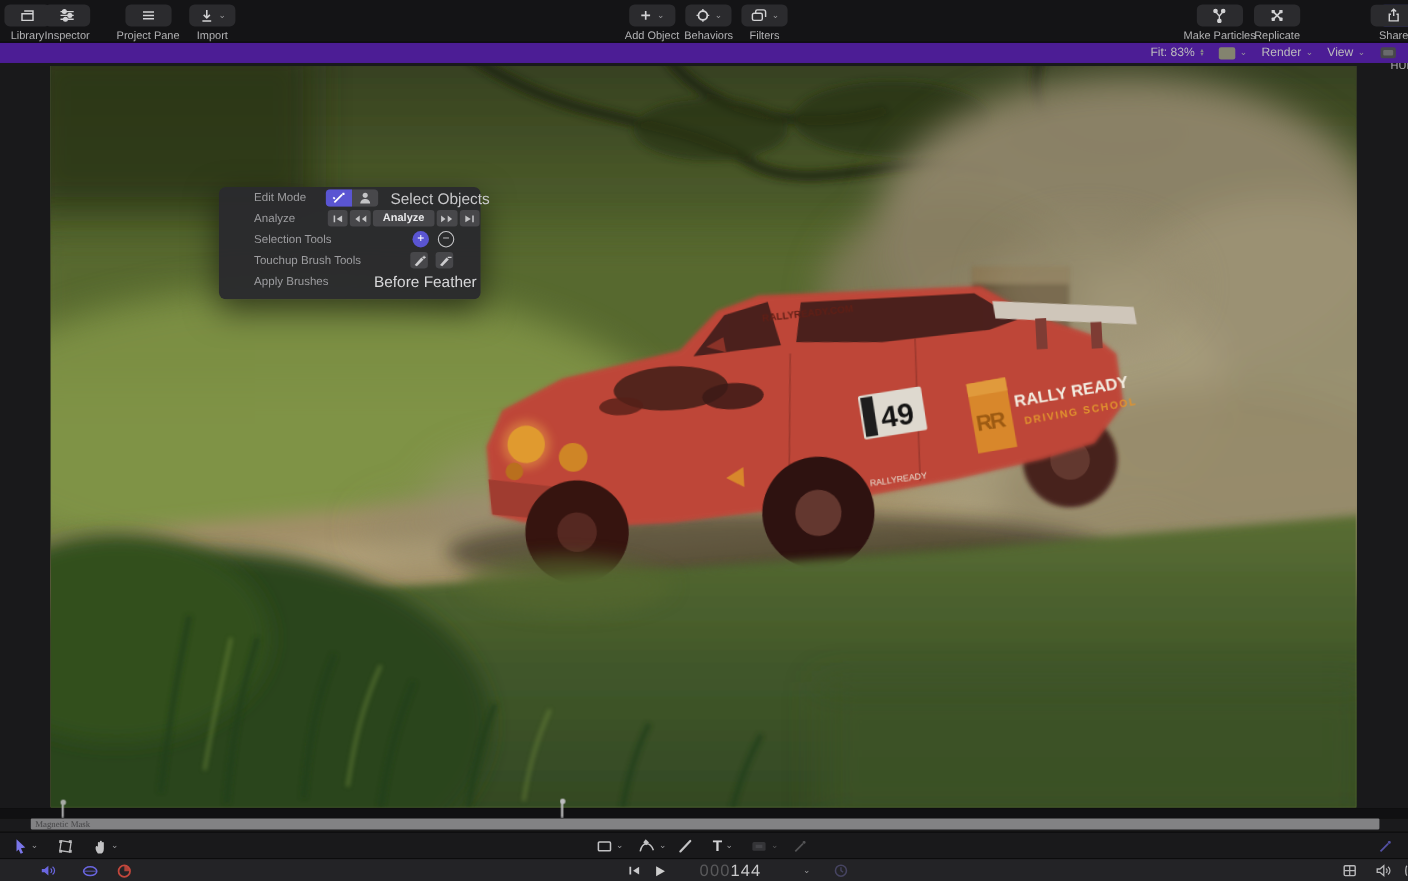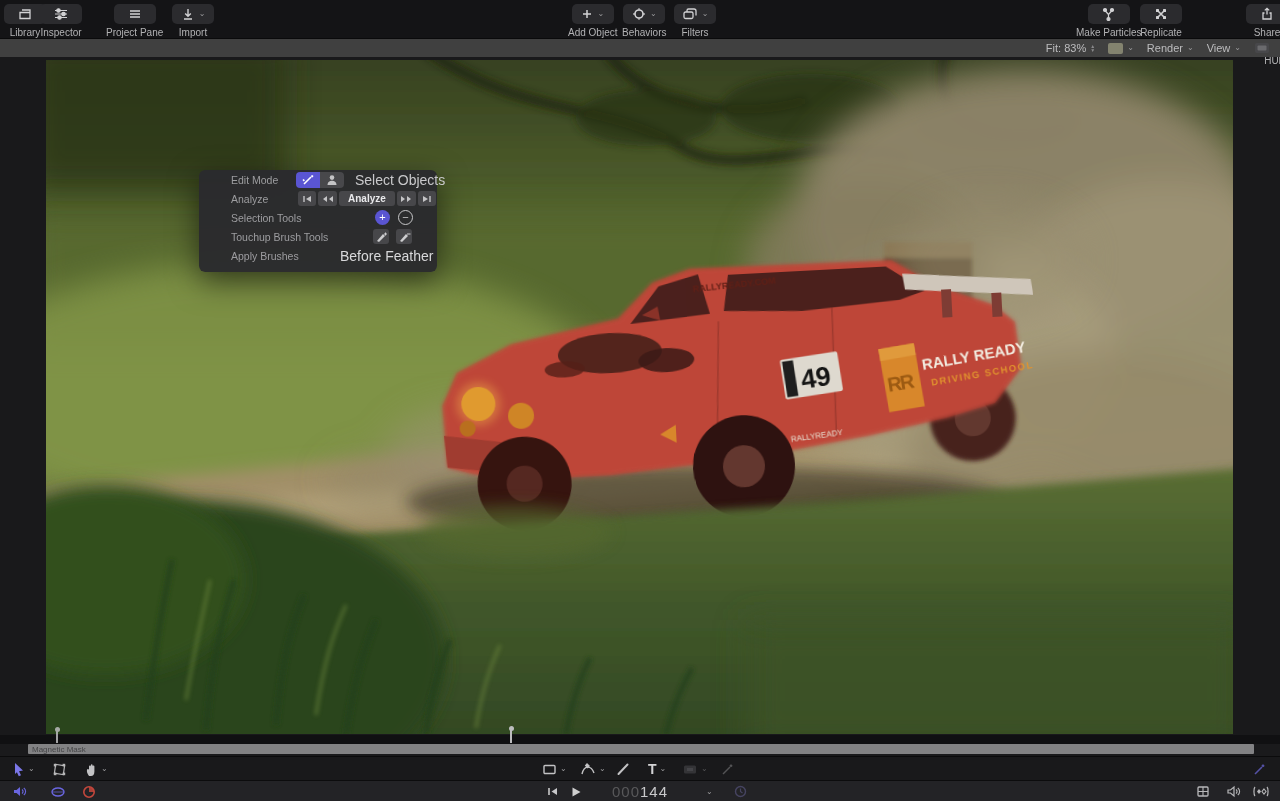--- a/index.html
+++ b/index.html
@@ -11,21 +11,21 @@
   #top-toolbar{position:absolute;left:0;top:0;width:1280px;height:38px;background:#141416;z-index:40;}
   .tb-item{position:absolute;top:4px;display:flex;flex-direction:column;align-items:center;}
   .tb-btn{height:20px;min-width:30px;padding:0 6px;background:#2b2b2e;border-radius:5px;
           display:flex;align-items:center;justify-content:center;gap:4px;color:#d2d2d4;}
   .tb-btn.active{background:#3a3a92;color:#a6a4f4;}
   .tb-lbl{font-size:10px;color:#b2b2b4;margin-top:3px;white-space:nowrap;}
   .chev{font-size:8px;color:#9a9a9c;line-height:1;}
   .ticon{display:block;}
 
   
-  #view-bar{position:absolute;left:0;top:38px;width:1280px;height:19px;background:#404040;
+  #view-bar{position:absolute;left:0;top:38px;width:1280px;height:19px;background:#4c1d95;
             border-top:1px solid #0a0a0b;display:flex;align-items:center;justify-content:flex-end;
             gap:13px;padding-right:10px;box-sizing:border-box;font-size:11px;color:#bcbcbe;z-index:40;}
   .vb-item{display:flex;align-items:center;gap:4px;}
   .stepper{display:flex;flex-direction:column;font-size:5px;line-height:4px;color:#8a8a8c;}
   .swatch{width:15px;height:11px;border-radius:2px;background:#83836f;}
   
   
   #viewer{position:absolute;left:0;top:57px;width:1280px;height:678px;background:#19191b;overflow:hidden;}
   #video-frame{position:absolute;left:46px;top:3px;width:1187px;height:674px;background:#66783a;overflow:hidden;}
 
@@ -53,34 +53,34 @@
   .circ-minus{border:1.5px solid #c6c6c8;color:#c6c6c8;}
   .sq-btn{width:16px;height:15px;background:#47474a;border-radius:3px;display:flex;align-items:center;justify-content:center;}
   .slider{position:absolute;height:2px;background:#636366;border-radius:1px;top:9px;}
   .slider .knob{position:absolute;top:-3.5px;width:9px;height:9px;border-radius:50%;background:#bababc;}
   .dim{opacity:.28;}
 
   
   #mini-strip{position:absolute;left:0;top:735px;width:1280px;height:9px;background:#101012;z-index:30;}
   .pin{position:absolute;width:2px;background:#bdbdbf;z-index:35;}
   .pin::before{content:"";position:absolute;left:-1.5px;top:-4px;width:5px;height:5px;border-radius:50%;background:#bdbdbf;}
-  #layer-bar-row{position:absolute;left:0;top:744px;width:1280px;height:14px;background:#1a1a1c;z-index:30;}
+  #layer-bar-row{position:absolute;left:0;top:744px;width:1280px;height:14px;background:#1a1a1c;z-index:30;font-family:Liberation Serif, serif;}
   #layer-bar{position:absolute;left:28px;top:0;width:1226px;height:10px;background:#828284;border-radius:1px;
              display:flex;align-items:center;padding-left:4px;box-sizing:border-box;}
   #layer-bar span{font-size:8px;color:#454547;}
 
   
   #tools-row{position:absolute;left:0;top:756px;width:1280px;height:24px;background:#19191b;
              border-top:1px solid #0b0b0c;z-index:30;}
   .tool{position:absolute;top:3px;display:flex;align-items:center;gap:3px;height:18px;}
 
   
   #transport-bar{position:absolute;left:0;top:780px;width:1280px;height:21px;background:#232326;
                  border-top:1px solid #0c0c0d;z-index:30;}
-  .tr-item{position:absolute;top:2px;height:17px;display:flex;align-items:center;}
+  .tr-item{position:absolute;top:2px;height:17px;display:flex;align-items:center;margin-left:24px;}
   #frame-counter{font-size:15px;letter-spacing:1px;}
   #frame-counter .dimdig{color:#58585a;}
   #frame-counter .brightdig{color:#c9c9cb;}
 </style>
 </head>
 <body>
 
 <div id="top-toolbar">
 
   <div class="tb-item" style="left:4px;">

